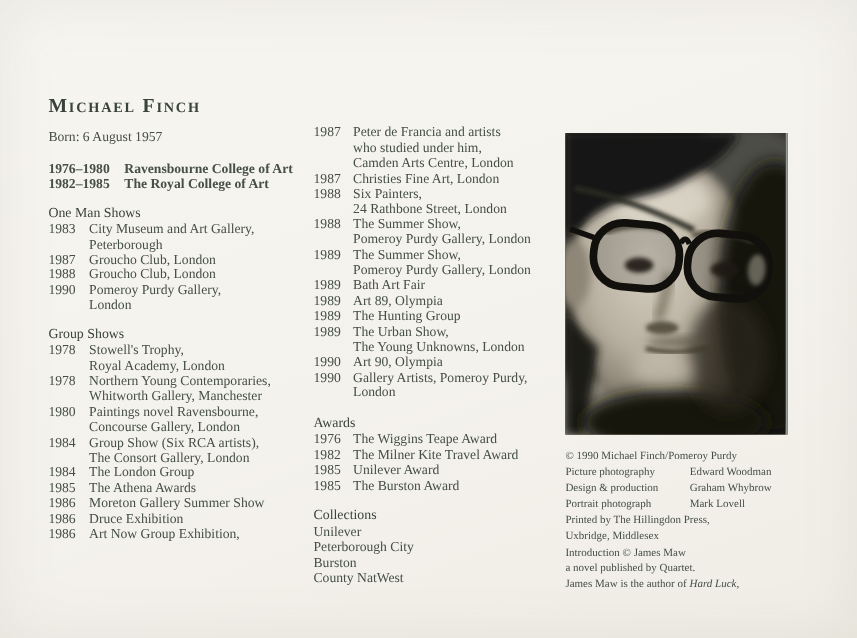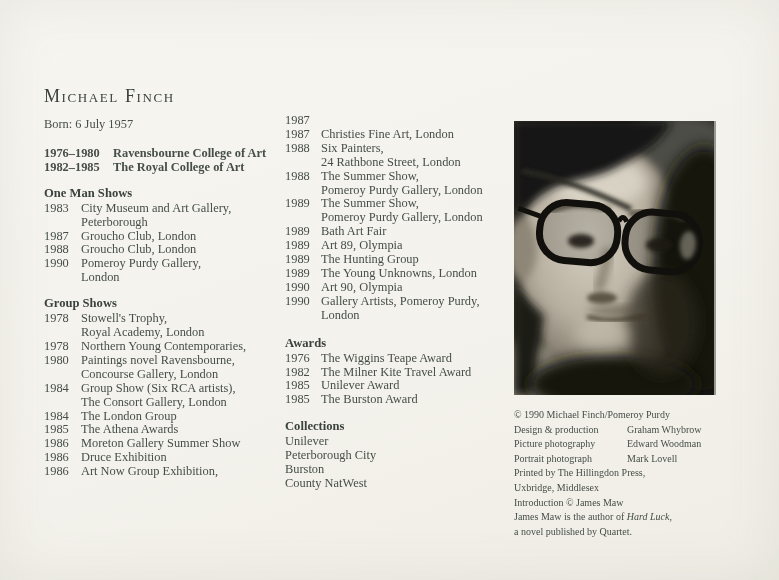--- a/index.html
+++ b/index.html
@@ -13,26 +13,26 @@
     position:relative;width:779px;height:580px;
     background:linear-gradient(160deg,#f7f5f0 0%,#f4f2ec 55%,#efede5 100%);
     box-shadow:inset 0 0 55px rgba(120,115,95,.10);
   }
   .col{position:absolute;font-size:12.4px;line-height:13.9px;}
   .col1{left:44px;top:86px;width:236px;}
   .col2{left:285px;top:114px;width:222px;}
   .col3{left:514px;top:121px;width:218px;}
   h1{
     margin:0 0 12px 0;
-    font-size:18px;font-weight:400;font-variant:small-caps;
+    font-size:18px;font-weight:700;font-variant:small-caps;
     letter-spacing:1.6px;color:#39423c;line-height:20px;
   }
   h2{
     margin:11px 0 2px 0;
-    font-size:12.6px;font-weight:bold;color:#39423c;line-height:14px;
+    font-size:12.6px;font-weight:normal;color:#39423c;line-height:14px;
   }
   .born{margin:0 0 15px 0;}
   .edu-list{margin:0 0 11px 0;}
   .entry{display:grid;grid-template-columns:37px 1fr;align-items:start;}
   .entry.edu{grid-template-columns:69px 1fr;font-weight:bold;}
   .col2 .entry{grid-template-columns:36px 1fr;}
   .entry .year{white-space:nowrap;}
   .plain-line{white-space:nowrap;}
   .photo{
     width:200px;height:274px;position:relative;
@@ -45,21 +45,21 @@
   .credits .pair{display:grid;grid-template-columns:113px auto;white-space:nowrap;}
   .credits em{font-style:italic;}
 </style>
 </head>
 <body>
 
 <div class="page">
 
   <div class="col col1">
     <h1>Michael Finch</h1>
-    <p class="born">Born: 6 July 1957</p>
+    <p class="born">Born: 6 August 1957</p>
     <div class="edu-list" id="education">
         <div class="entry edu">
           <span class="year">1976–1980</span>
           <div class="lines">
             <div>Ravensbourne College of Art</div>
           </div>
         </div>
         <div class="entry edu">
           <span class="year">1982–1985</span>
           <div class="lines">
@@ -102,20 +102,21 @@
           <span class="year">1978</span>
           <div class="lines">
             <div>Stowell's Trophy,</div>
             <div>Royal Academy, London</div>
           </div>
         </div>
         <div class="entry">
           <span class="year">1978</span>
           <div class="lines">
             <div>Northern Young Contemporaries,</div>
+            <div>Whitworth Gallery, Manchester</div>
           </div>
         </div>
         <div class="entry">
           <span class="year">1980</span>
           <div class="lines">
             <div>Paintings novel Ravensbourne,</div>
             <div>Concourse Gallery, London</div>
           </div>
         </div>
         <div class="entry">
@@ -155,20 +156,25 @@
             <div>Art Now Group Exhibition,</div>
           </div>
         </div>
       </div>
   </div>
 
   <div class="col col2">
     <div id="exh-list">
         <div class="entry">
           <span class="year">1987</span>
+          <div class="lines">
+            <div>Peter de Francia and artists</div>
+            <div>who studied under him,</div>
+            <div>Camden Arts Centre, London</div>
+          </div>
         </div>
         <div class="entry">
           <span class="year">1987</span>
           <div class="lines">
             <div>Christies Fine Art, London</div>
           </div>
         </div>
         <div class="entry">
           <span class="year">1988</span>
           <div class="lines">
@@ -204,20 +210,21 @@
         </div>
         <div class="entry">
           <span class="year">1989</span>
           <div class="lines">
             <div>The Hunting Group</div>
           </div>
         </div>
         <div class="entry">
           <span class="year">1989</span>
           <div class="lines">
+            <div>The Urban Show,</div>
             <div>The Young Unknowns, London</div>
           </div>
         </div>
         <div class="entry">
           <span class="year">1990</span>
           <div class="lines">
             <div>Art 90, Olympia</div>
           </div>
         </div>
         <div class="entry">
@@ -321,35 +328,35 @@
           <path d="M25,102 L2,96" stroke="#12100c" stroke-width="5"></path>
           <ellipse cx="174" cy="118" rx="8" ry="14" fill="#b5b0a2" opacity="0.5" filter="url(#b2)"></ellipse>
         </g>
       </svg>
     </div>
 
     <div class="credits">
       <div class="row">© 1990 Michael Finch/Pomeroy Purdy</div>
       <div id="credit-pairs">
           <div class="pair">
+            <span>Picture photography</span>
+            <span>Edward Woodman</span>
+          </div>
+          <div class="pair">
             <span>Design &amp; production</span>
             <span>Graham Whybrow</span>
-          </div>
-          <div class="pair">
-            <span>Picture photography</span>
-            <span>Edward Woodman</span>
           </div>
           <div class="pair">
             <span>Portrait photograph</span>
             <span>Mark Lovell</span>
           </div>
         </div>
       <div id="credit-lines">
           <div class="row">Printed by The Hillingdon Press,</div>
           <div class="row">Uxbridge, Middlesex</div>
           <div class="row">Introduction © James Maw</div>
         </div>
+      <div class="row">a novel published by Quartet.</div>
       <div class="row"><span>James Maw is the author of </span><em>Hard Luck,</em></div>
-      <div class="row">a novel published by Quartet.</div>
     </div>
   </div>
 
 </div>
 
 </body></html>

